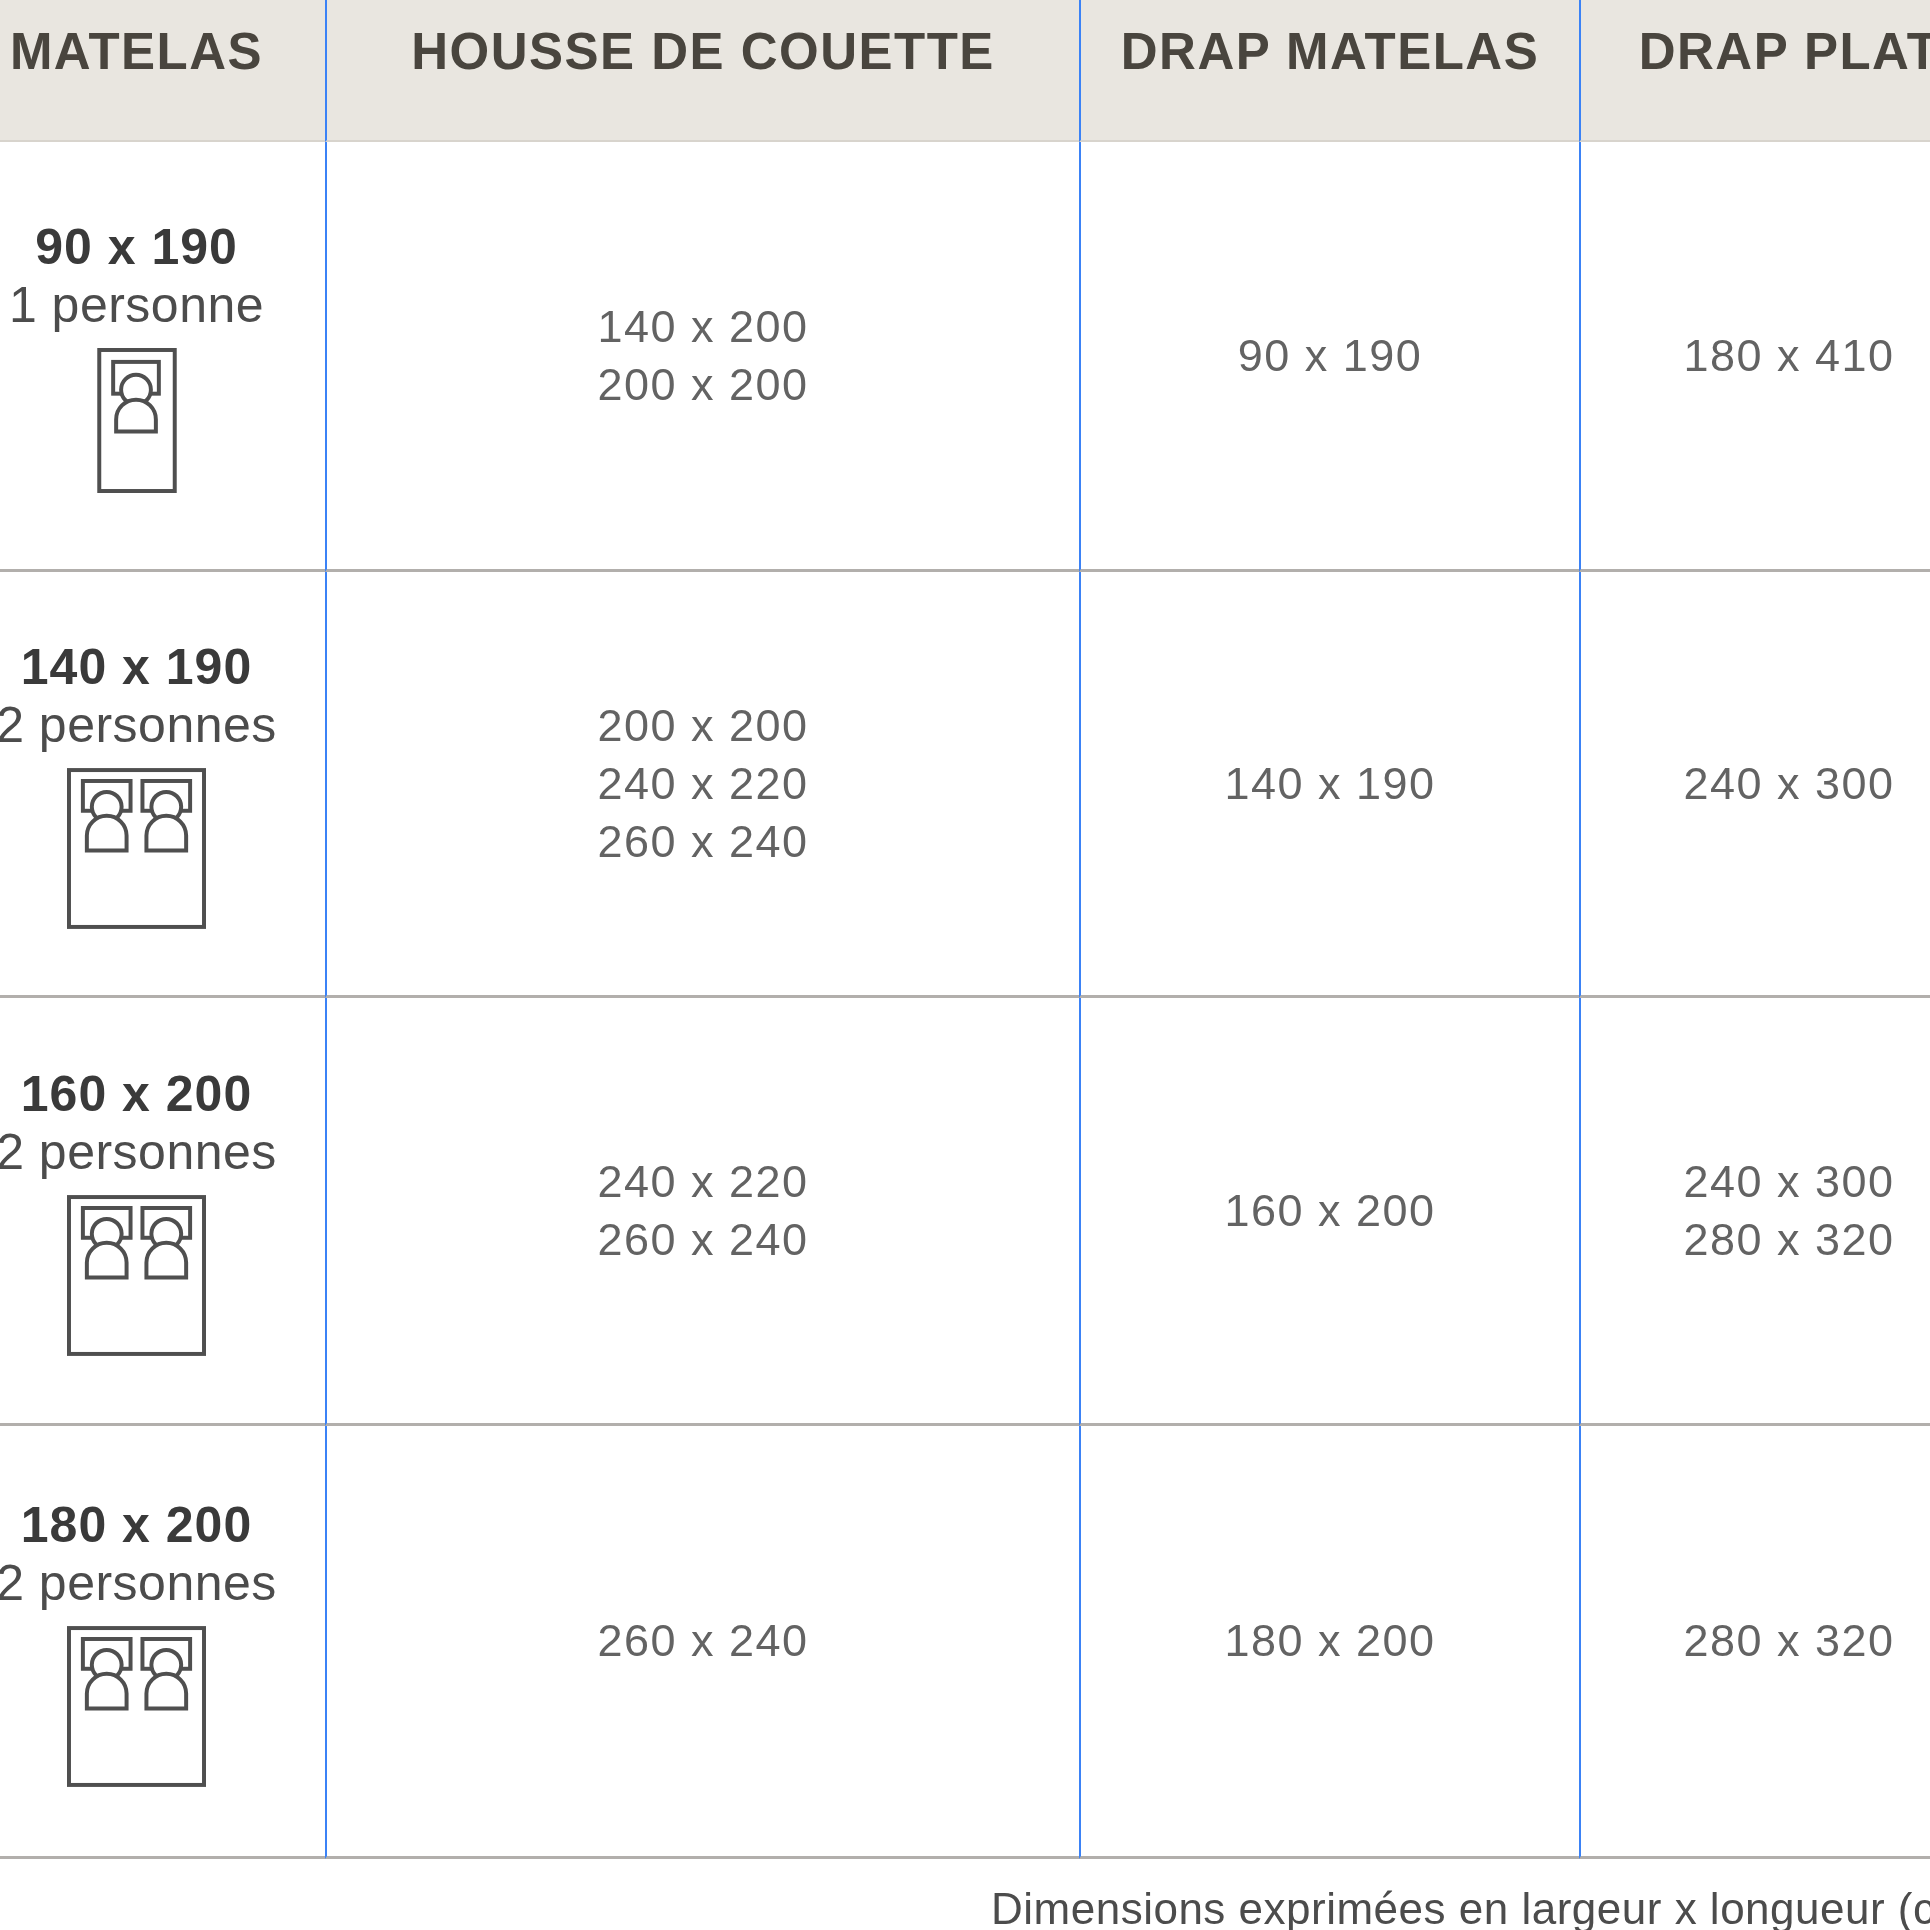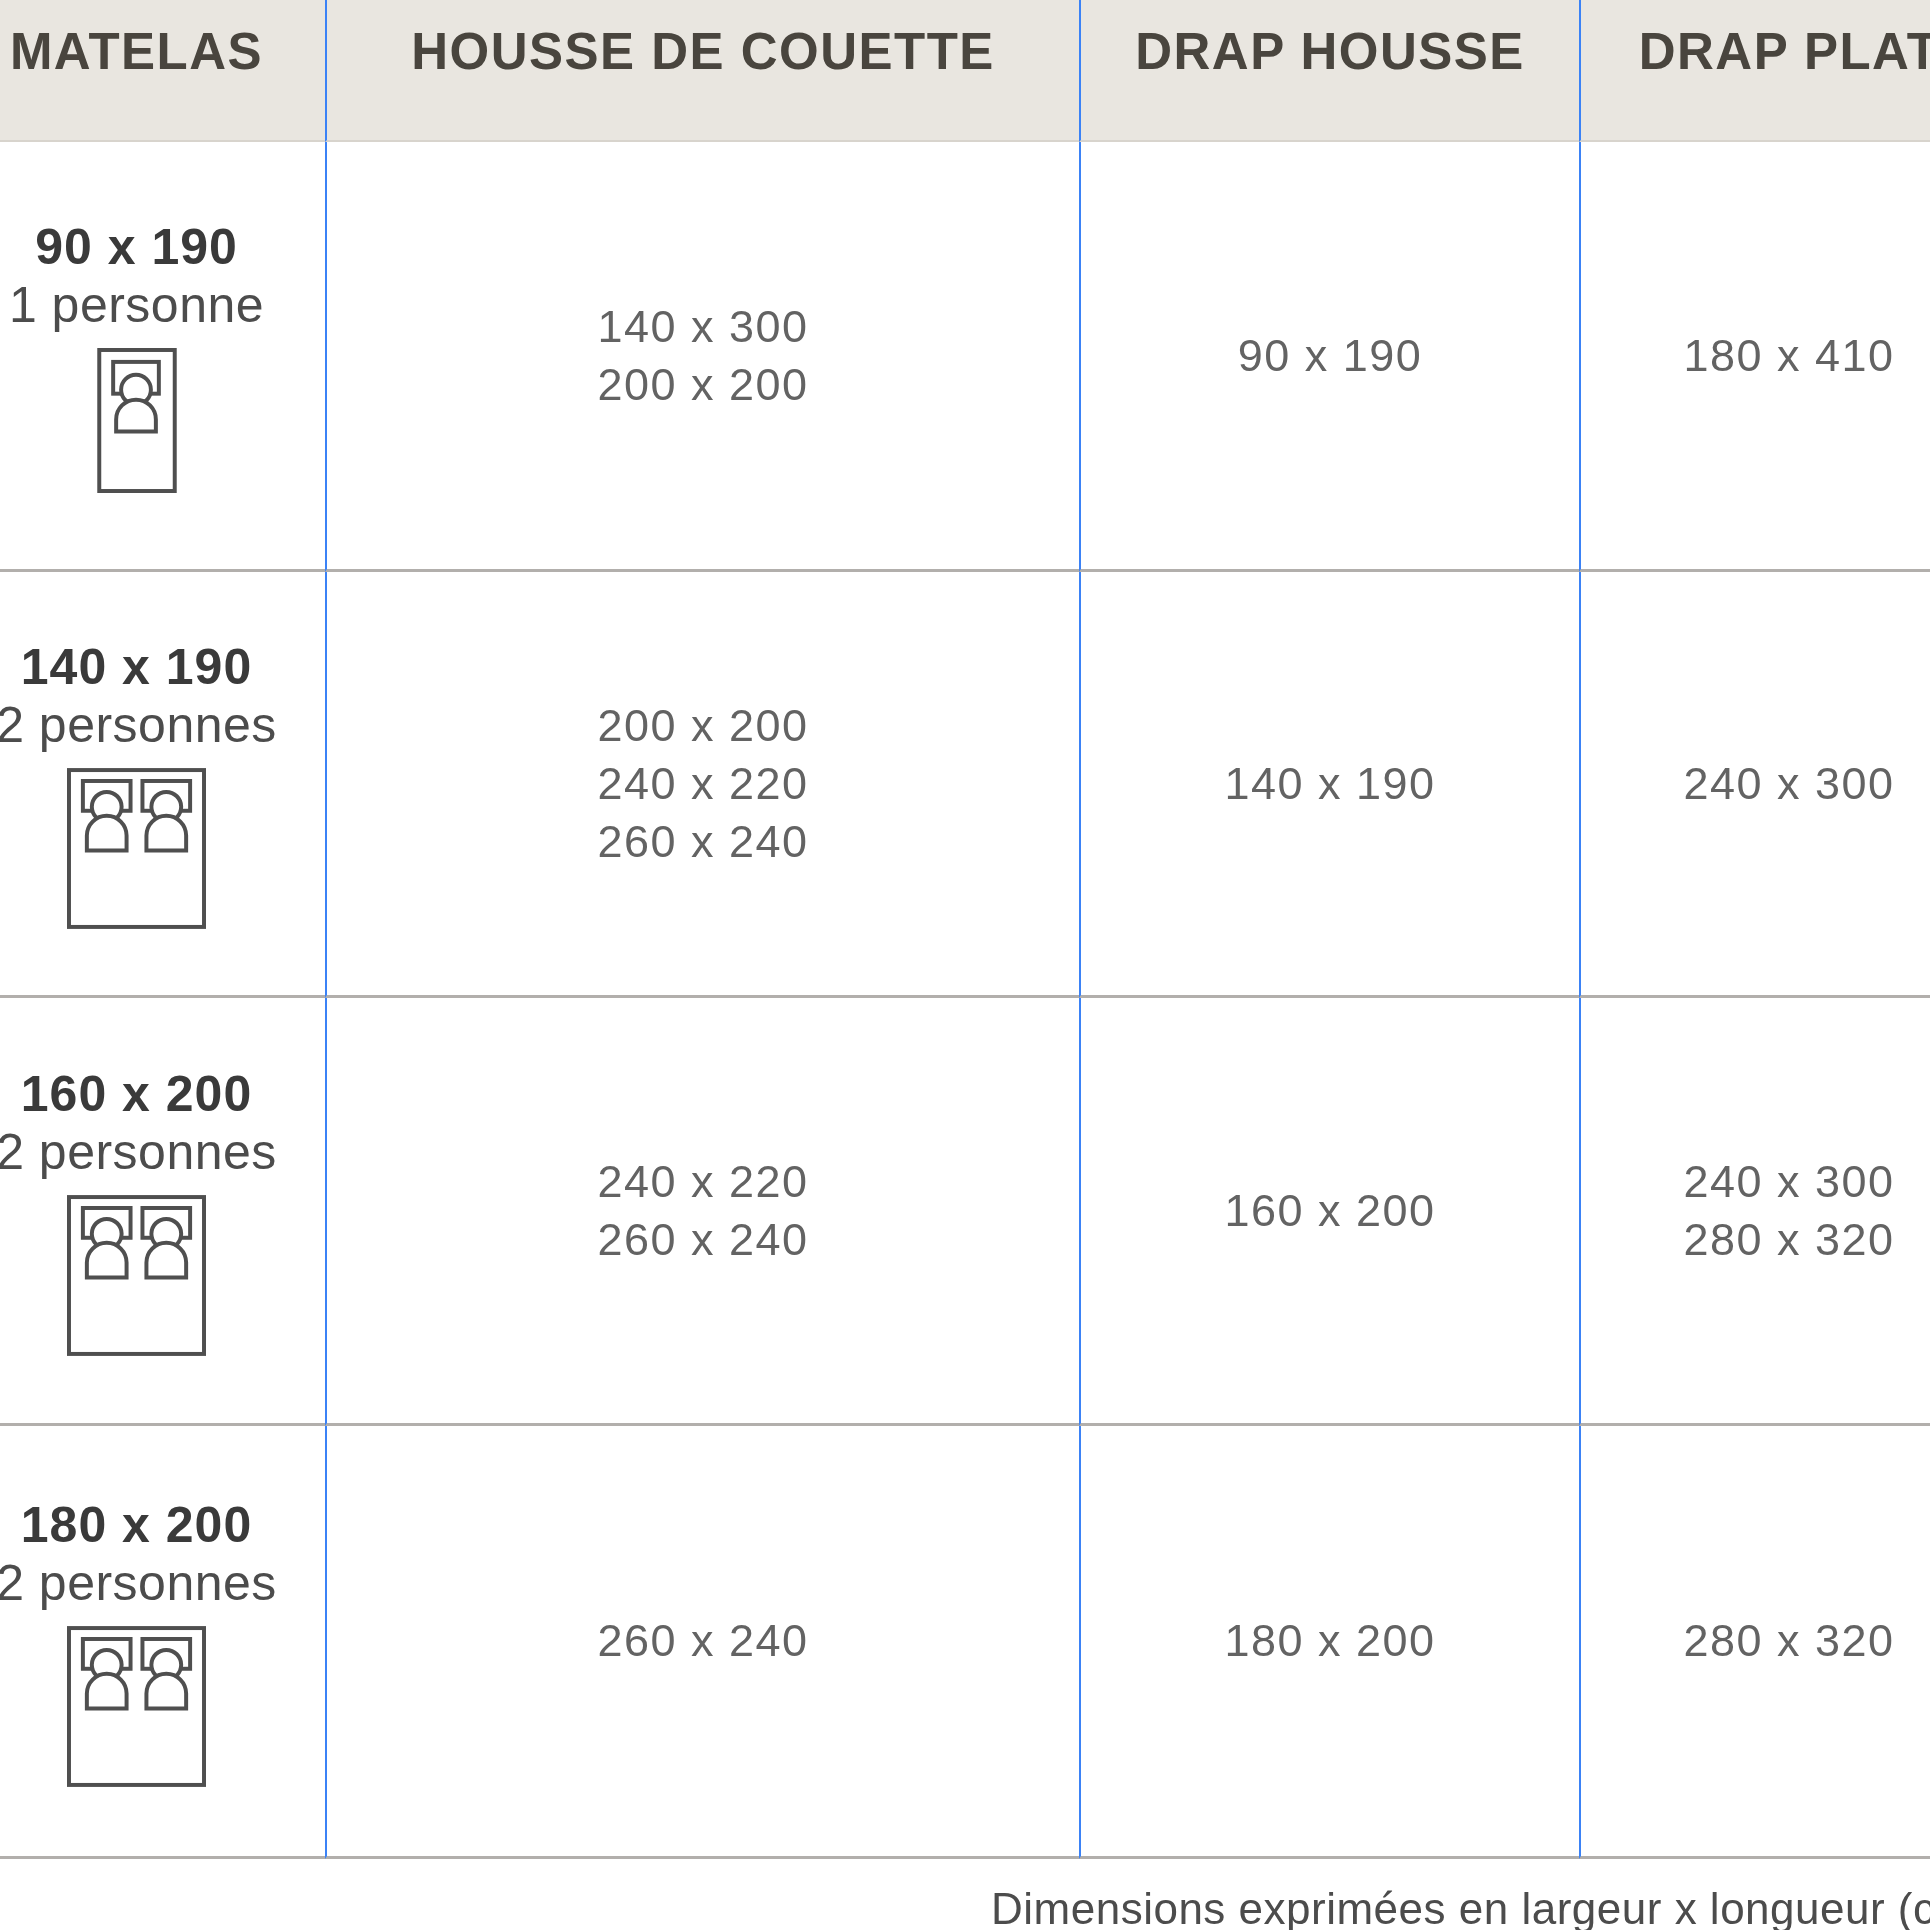--- a/index.html
+++ b/index.html
@@ -44,37 +44,37 @@
 </style>
 </head>
 <body>
 
 <div id="canvas">
   <div class="table">
 
     <div class="hrow">
       <div class="hcell">MATELAS</div>
       <div class="hcell bl">HOUSSE DE COUETTE</div>
-      <div class="hcell bl">DRAP HOUSSE</div>
+      <div class="hcell bl">DRAP MATELAS</div>
       <div class="hcell bl">DRAP PLAT</div>
     </div>
 
     <div class="brow r1">
       <div class="cell">
         <div class="size">90 x 190</div>
         <div class="cap">1 personne</div>
         <svg class="bed" width="80" height="145" viewBox="0 0 80 146">
           <rect x="2" y="2" width="76" height="142" fill="none" stroke="#4f4f4f" stroke-width="4"></rect>
           <rect x="16" y="14" width="46" height="32" fill="none" stroke="#4f4f4f" stroke-width="4"></rect>
           <circle cx="39" cy="42" r="15" fill="#ffffff" stroke="#4f4f4f" stroke-width="4"></circle>
           <path d="M19,84 v-12 a20,20 0 0 1 40,0 v12 z" fill="#ffffff" stroke="#4f4f4f" stroke-width="4"></path>
         </svg>
       </div>
       <div class="cell bl">
-        <div class="val">140 x 300</div>
+        <div class="val">140 x 200</div>
         <div class="val">200 x 200</div>
       </div>
       <div class="cell bl">
         <div class="val">90 x 190</div>
       </div>
       <div class="cell bl">
         <div class="val">180 x 410</div>
       </div>
     </div>
 

